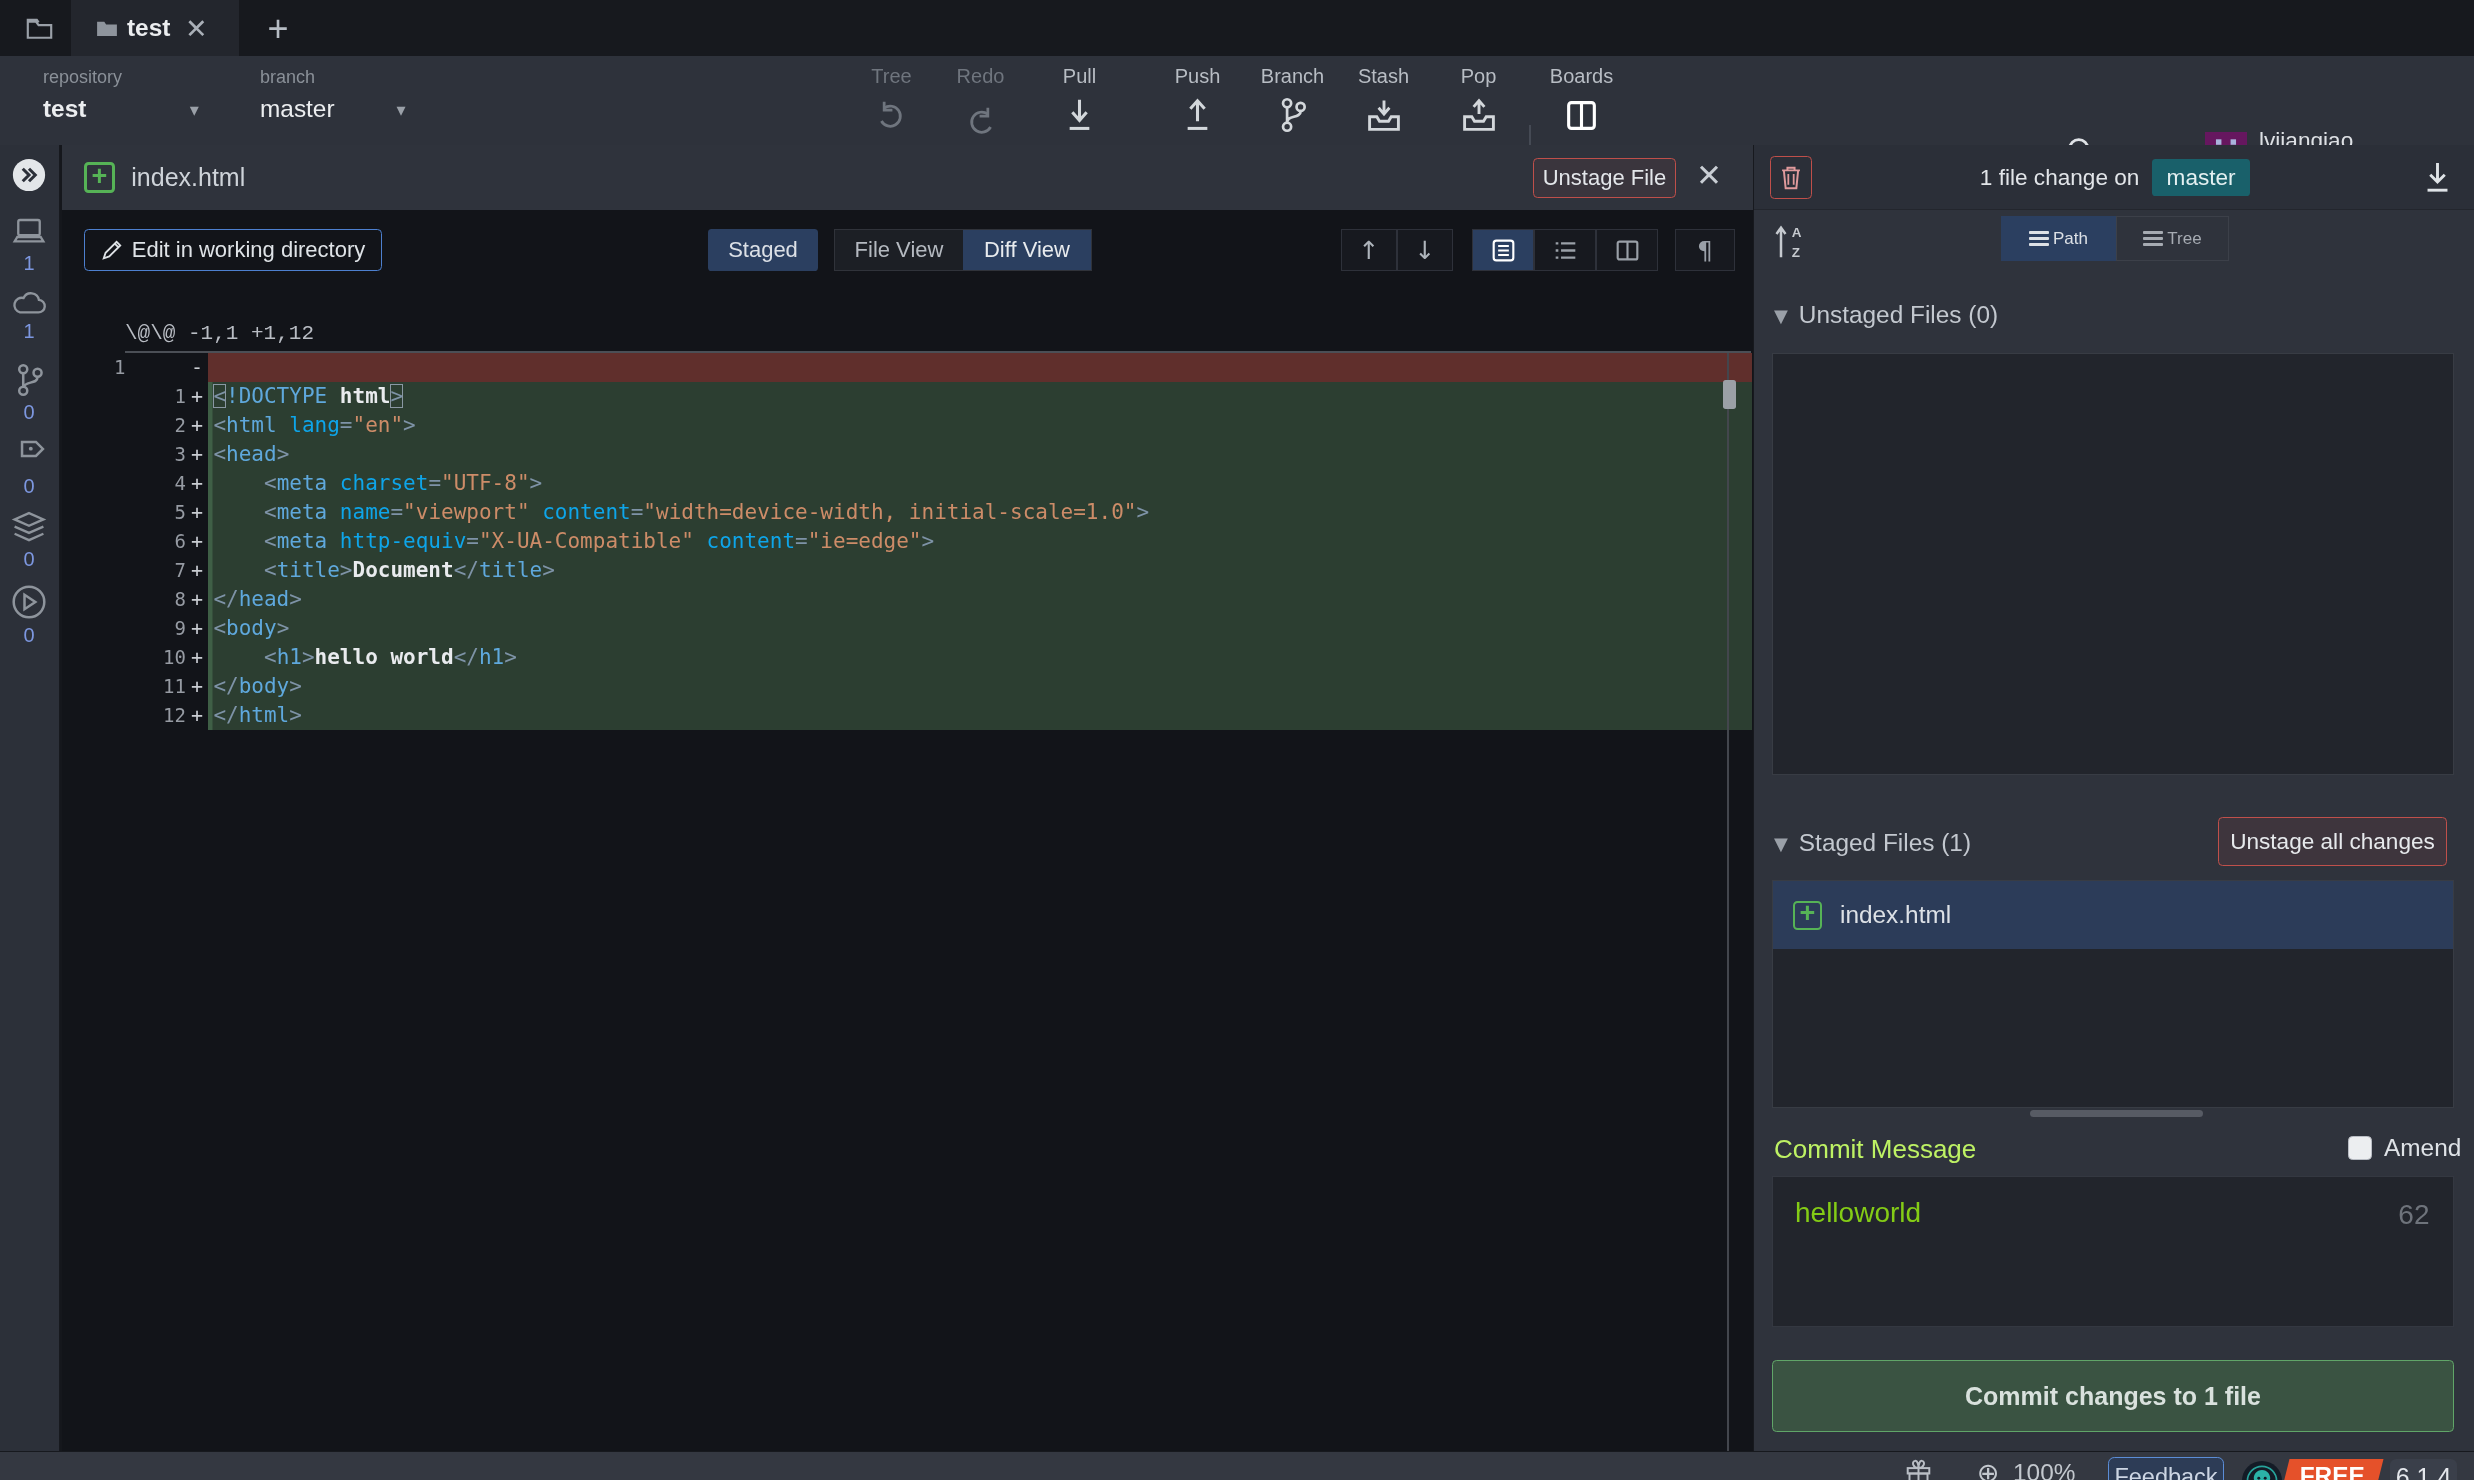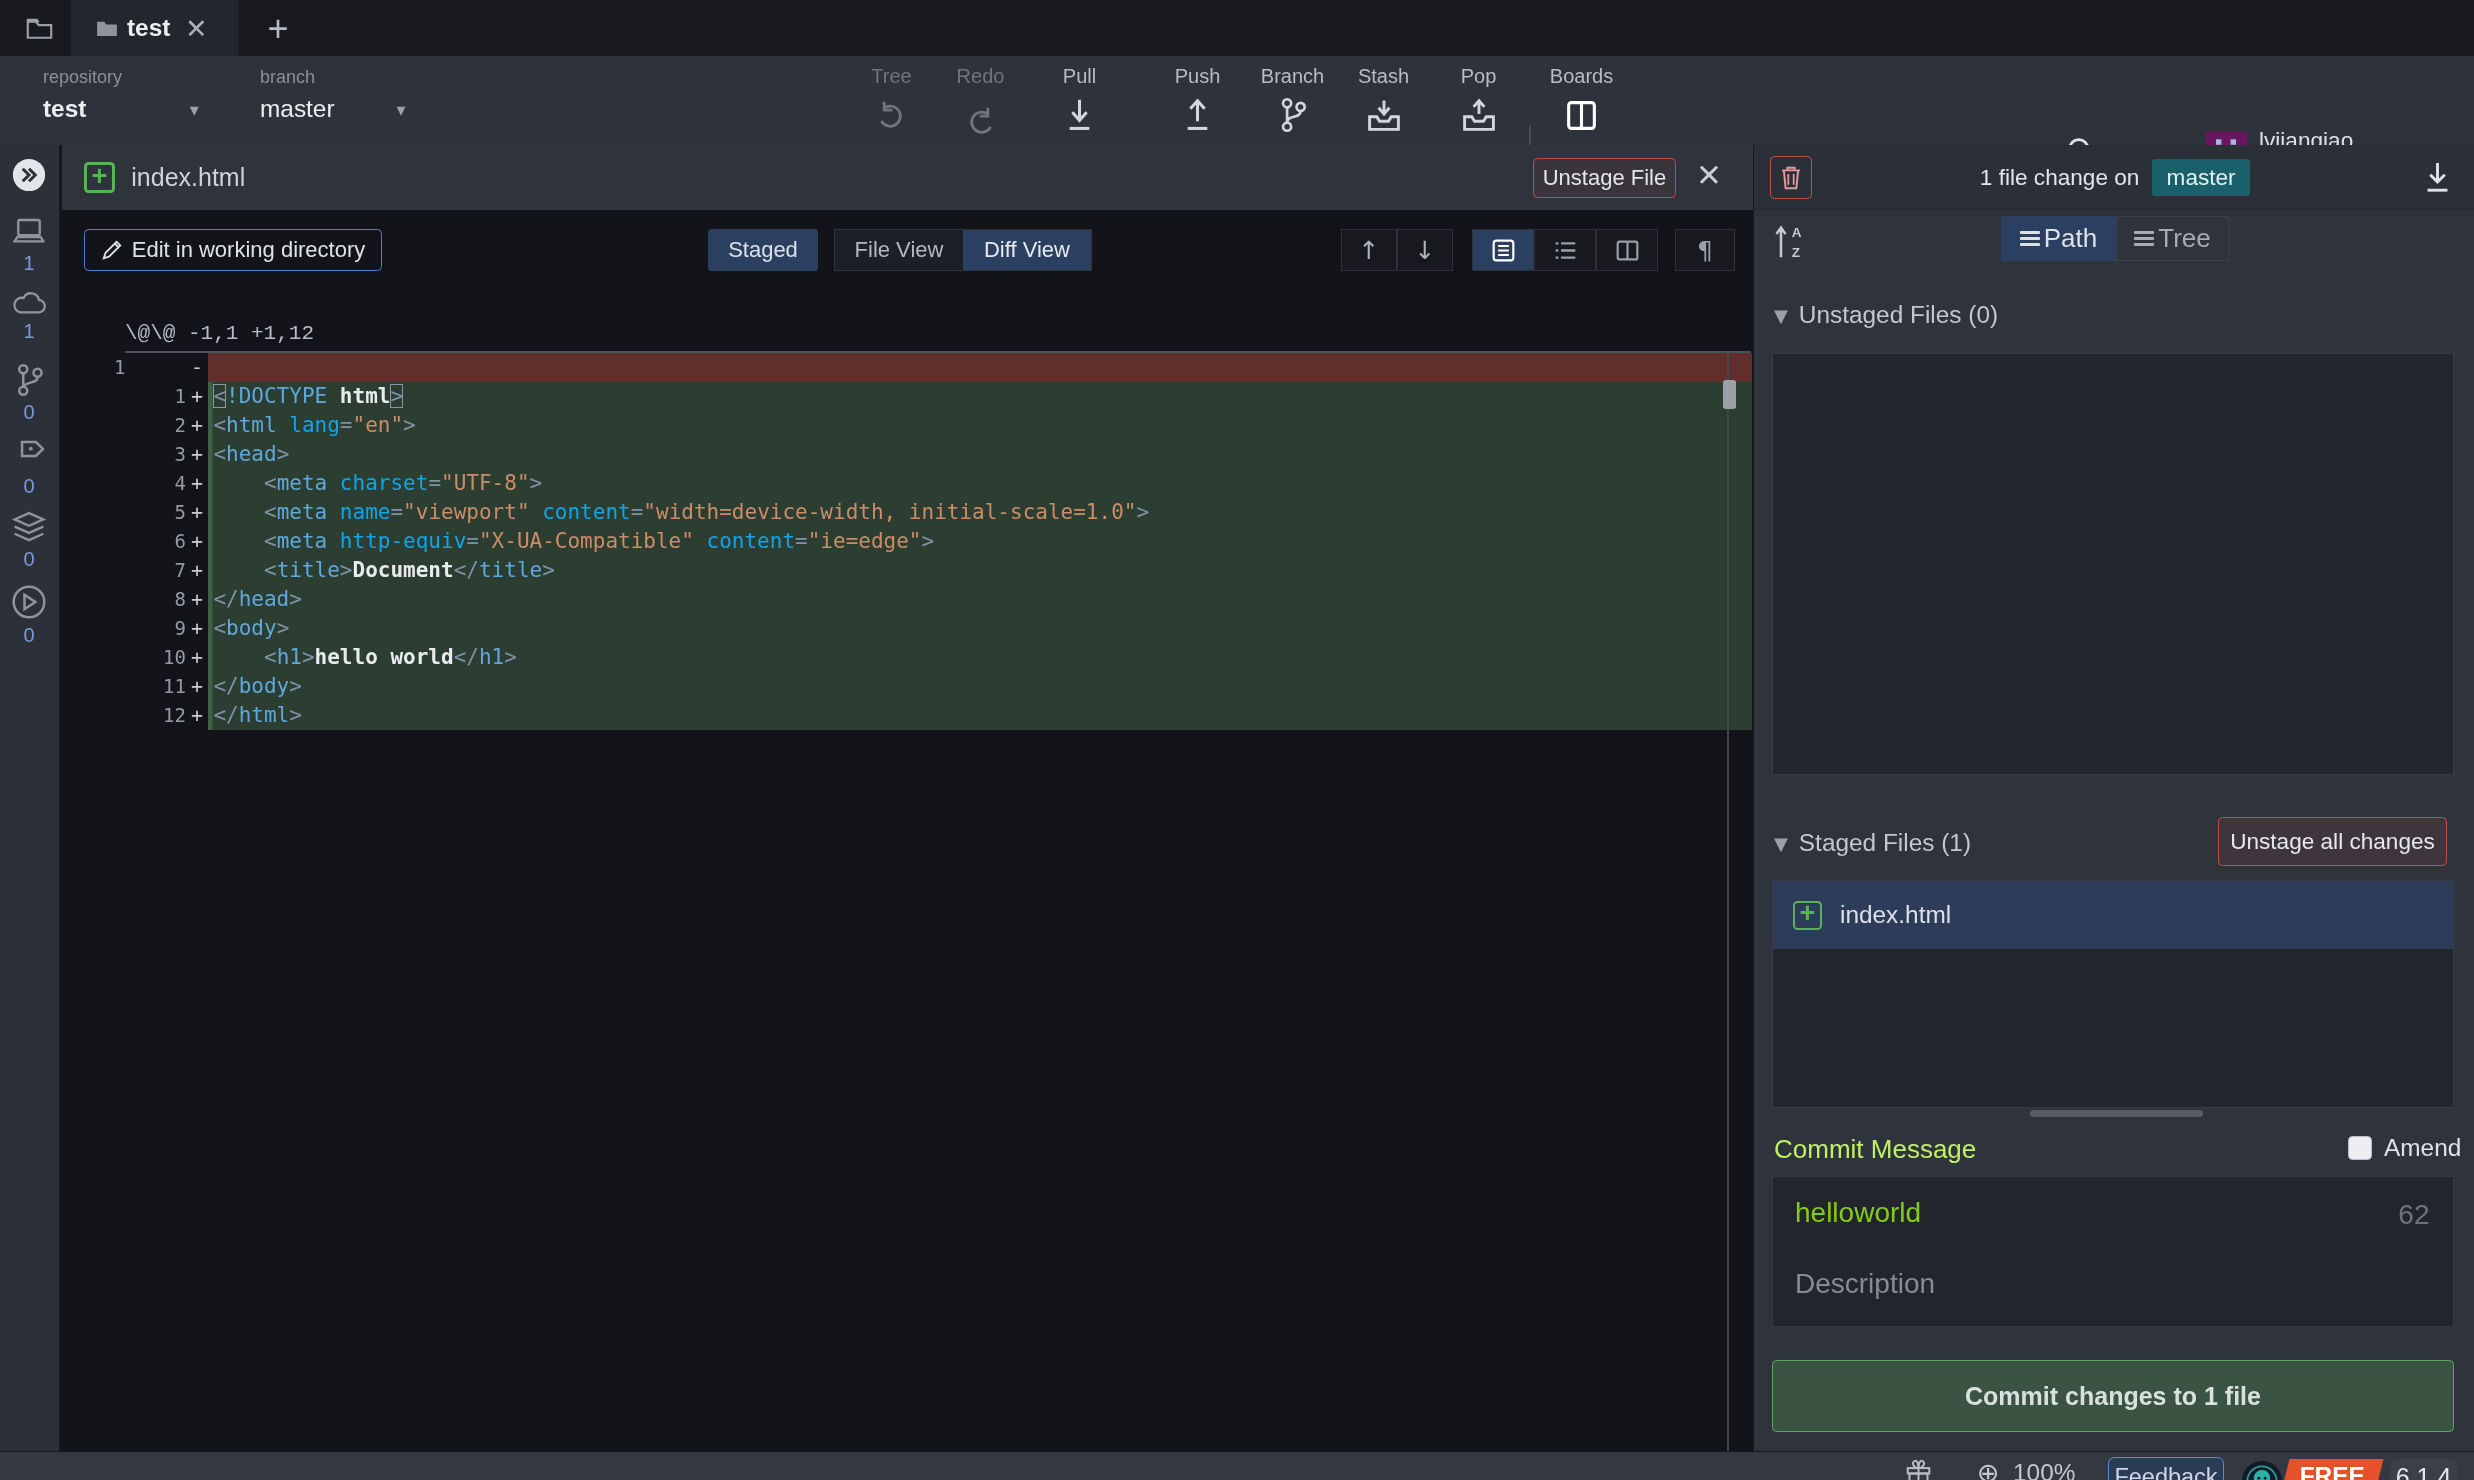--- a/index.html
+++ b/index.html
@@ -91,21 +91,21 @@
   
   #rightpanel{ left:1753px; top:145px; width:722px; height:1306px; background:#2f333c; border-left:1.8px solid #17191e;text-decoration:underline; }
   .rp-header{ left:0; top:0; width:722px; height:65px; background:#2b2f38; border-bottom:1.8px solid #23262d; }
   .trash-btn{ left:16.3px; top:11px; width:42px; height:43px; border:1.8px solid #bf4f4a; border-radius:4.5px; display:flex; align-items:center; justify-content:center; }
   .rp-summary{ left:0; top:0; width:722px; height:65px; display:flex; align-items:center; justify-content:center; gap:12.7px; }
   .rp-summary .txt{ font-size:22.6px; color:#e2e5e9; }
   .branch-badge{ background:#19606a; border-radius:3.6px; padding:5.4px 14.5px; font-size:22.6px; color:#e4f0f1; }
   .dl-btn{ left:669px; top:16.3px; }
   .sort-btn{ left:18px; top:78px; display:flex; align-items:center; }
   .pathtree{ left:247px; top:71px; display:flex; height:45px; }
-  .pt-btn{ display:flex; align-items:center; justify-content:center; gap:4px; font-size:26px; }
+  .pt-btn{ display:flex; align-items:center; justify-content:center; gap:4px; font-size:17px; }
   .pt-path{ width:115px; background:#2b3f60; color:#dde1e6; }
   .pt-tree{ width:113px; border:0.9px solid #3c4049; color:#a6abb2; }
   .bars{ display:inline-block; width:20px; }
   .bars i{ display:block; height:2.7px; background:currentColor; margin:3.6px 0; border-radius:0.9px; }
 
   .section-label{ font-size:24.4px; color:#c3c8cf; display:flex; align-items:center; gap:11px; }
   .tri{ font-size:18px; color:#9aa0a8; }
   .list-box{ background:#22252c; border:0.9px solid #383c44; }
   .unstaged-box{ left:18px; top:208px; width:682px; height:422px; }
   .staged-box{ left:18px; top:735px; width:682px; height:228px; }
@@ -542,21 +542,20 @@
 
     <div class="abs drag-handle"></div>
 
     <div class="abs commit-label">Commit Message</div>
     <div class="abs amend-box"></div>
     <div class="abs amend-label">Amend</div>
 
     <div class="abs msg-box">
       <input class="summary-input" type="text" value="helloworld" style="">
       <span class="summary-counter">62</span>
-      <input class="desc-input" type="text" placeholder="Description" style="">
     </div>
 
     <div class="abs commit-btn">Commit changes to 1 file</div>
   </div>
 
   <div id="statusbar" class="abs">
     <div class="sb-item" style="left:1905px; top:7.2px;">
       <svg width="27" height="29" viewBox="0 0 30 32">
         <rect x="3" y="10" width="24" height="6" fill="none" stroke="#b9bec5" stroke-width="2.2"></rect>
         <rect x="5" y="16" width="20" height="13" fill="none" stroke="#b9bec5" stroke-width="2.2"></rect>

